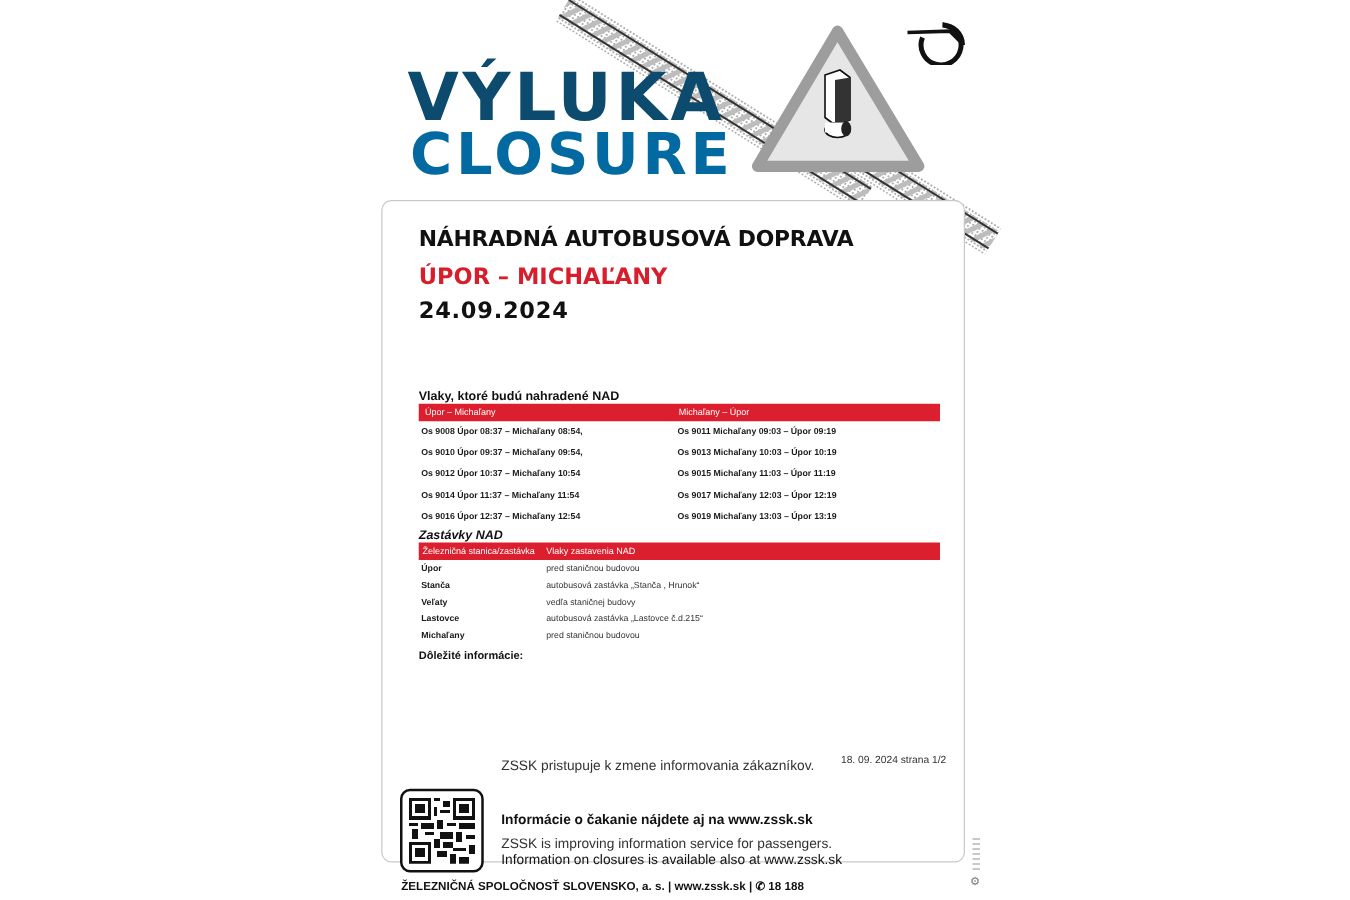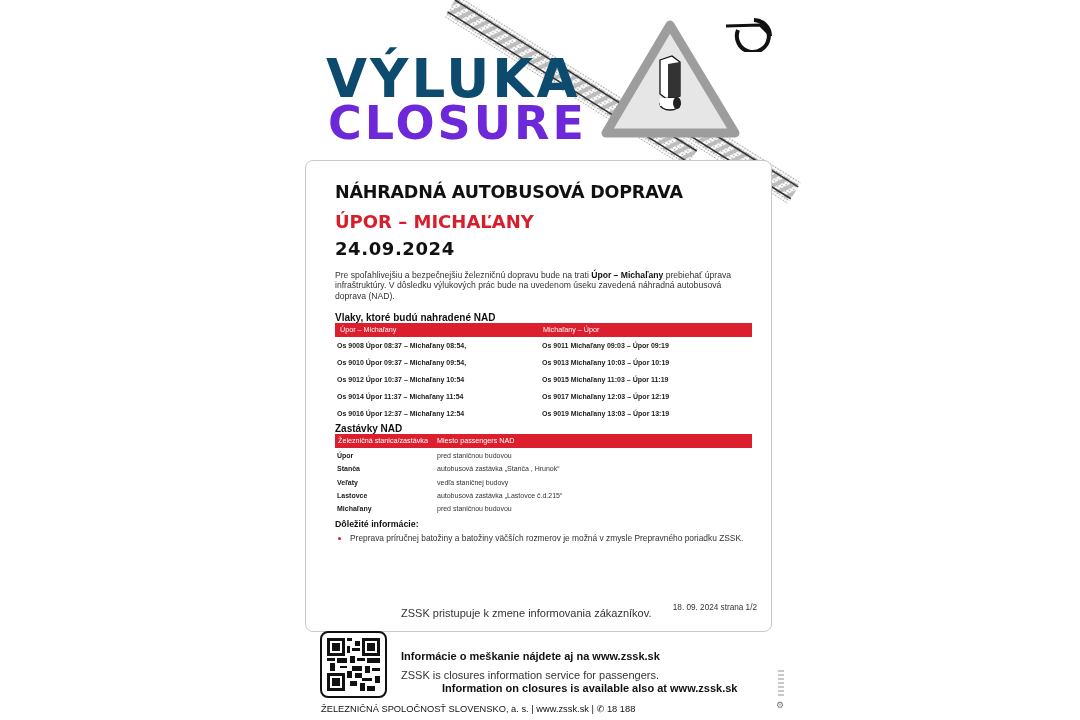--- a/index.html
+++ b/index.html
@@ -2,36 +2,36 @@
 <html><head>
 <meta charset="utf-8">
 <style>
   * { box-sizing: border-box; margin: 0; padding: 0; }
   html, body { width: 1080px; height: 720px; background: #ffffff; overflow: hidden; }
   body { position: relative; font-family: "Liberation Sans", sans-serif; color: #111; }
 
   .rails { position: absolute; left: 0; top: 0; width: 1080px; height: 720px; pointer-events: none; }
 
   .title-1 { position: absolute; left: 326px; top: 52px; font-family: "DejaVu Sans", sans-serif; font-weight: bold; font-size: 53px; letter-spacing: 3px; color: #0c4a6e; line-height: 1; }
-  .title-2 { position: absolute; left: 328px; top: 100px; font-family: "DejaVu Sans", sans-serif; font-weight: bold; font-size: 46px; letter-spacing: 3px; color: #6d28d9; line-height: 1; }
+  .title-2 { position: absolute; left: 328px; top: 100px; font-family: "DejaVu Sans", sans-serif; font-weight: bold; font-size: 46px; letter-spacing: 3px; color: #0369a1; line-height: 1; }
 
   .logo { position: absolute; left: 724px; top: 16px; width: 52px; height: 36px; }
 
-  .card { position: absolute; left: 305px; top: 160px; width: 467px; height: 472px; border: 1px solid #c9c9c9; border-radius: 8px; background: #fff; }
+  .card { position: absolute; left: 305px; top: 160px; width: 467px; height: 530px; border: 1px solid #c9c9c9; border-radius: 8px; background: #fff; }
 
   .h-main { position: absolute; left: 29px; top: 21px; font-family: "DejaVu Sans", sans-serif; font-weight: bold; font-size: 17.5px; color: #111; white-space: nowrap; letter-spacing: -0.2px; }
   .h-route { position: absolute; left: 29px; top: 50px; font-family: "DejaVu Sans", sans-serif; font-weight: bold; font-size: 18px; color: #d81e2c; white-space: nowrap; }
   .h-date { position: absolute; left: 29px; top: 77px; font-family: "DejaVu Sans", sans-serif; font-size: 18px; color: #111; letter-spacing: 0.6px; font-weight: bold; }
 
   .intro { position: absolute; left: 29px; top: 109px; width: 412px; font-size: 8.6px; line-height: 10.4px; color: #333; }
   .intro b { color: #111; }
 
   .sec-title { position: absolute; left: 29px; font-size: 10px; font-weight: bold; color: #111; }
   .trains-title { top: 151px; }
-  .stops-title { top: 262px; }
+  .stops-title { top: 262px; font-style: italic; }
 
   .redbar { position: absolute; left: 29px; width: 417px; height: 14px; background: #dc1f2e; color: #fff; font-size: 7.2px; line-height: 14px; }
   .redbar span { position: absolute; top: 0; }
 
   .trains-bar { top: 162px; }
   .tcol { position: absolute; top: 176px; }
   .tcol .trow { height: 17px; line-height: 17px; font-size: 7px; font-weight: bold; color: #1a1a1a; white-space: nowrap; }
   .tcol-left { left: 31px; }
   .tcol-right { left: 236px; }
 
@@ -48,23 +48,23 @@
 
   .pageinfo { position: absolute; right: 14px; top: 442px; font-size: 8.2px; color: #333; margin-left: 30px; }
 
   .qr { position: absolute; left: 320px; top: 631px; width: 67px; height: 67px; border: 2px solid #111; border-radius: 8px; padding: 5px; background: #fff; }
   .qr svg { width: 53px; height: 53px; display: block; }
 
   .foot-line { position: absolute; left: 401px; font-size: 11px; white-space: nowrap; }
   .fl1 { top: 607px; color: #333; }
   .fl2 { top: 650px; font-weight: bold; color: #111; }
   .fl3 { top: 669px; color: #333; }
-  .fl4 { top: 682px; font-weight: bold; color: #111; margin-left: 41px; }
-
-  .company { position: absolute; left: 321px; top: 703px; font-size: 9.3px; font-weight: normal; color: #111; white-space: nowrap; }
+  .fl4 { top: 682px; font-weight: normal; color: #111; }
+
+  .company { position: absolute; left: 321px; top: 703px; font-size: 9.3px; font-weight: bold; color: #111; white-space: nowrap; }
 
   .side-mark { position: absolute; left: 778px; top: 668px; width: 6px; height: 28px; background: repeating-linear-gradient(0deg, #c8c8c8 0 2px, transparent 2px 4px); }
   .side-gear { position: absolute; left: 776px; top: 700px; font-size: 9px; color: #777; }
 </style>
 </head>
 <body>
 
 <svg class="rails" viewBox="0 0 1080 720">
   <defs>
     <pattern id="ties" width="8" height="20" patternUnits="userSpaceOnUse" patternTransform="rotate(32)">
@@ -107,21 +107,20 @@
 <svg class="logo" viewBox="0 0 52 36">
   <path d="M2 10 L36 9 L44 17" fill="none" stroke="#111" stroke-width="3"></path>
   <path d="M14 14 A16 16 0 1 0 30 4 A16 16 0 0 1 46 20" fill="none" stroke="#111" stroke-width="4"></path>
 </svg>
 
 <div class="card">
   <div class="h-main">NÁHRADNÁ AUTOBUSOVÁ DOPRAVA</div>
   <div class="h-route">ÚPOR – MICHAĽANY</div>
   <div class="h-date">24.09.2024</div>
 
-  <p class="intro"><span>Pre spoľahlivejšiu a bezpečnejšiu železničnú dopravu bude na trati </span><b>Úpor – Michaľany</b><span> prebiehať úprava infraštruktúry. V dôsledku výlukových prác bude na uvedenom úseku zavedená náhradná autobusová doprava (NAD).</span></p>
 
   <div class="sec-title trains-title">Vlaky, ktoré budú nahradené NAD</div>
   <div class="redbar trains-bar">
     <span style="left:5px">Úpor – Michaľany</span>
     <span style="left:208px">Michaľany – Úpor</span>
   </div>
   <div class="tcol tcol-left">
     <div class="trow">Os 9008  Úpor 08:37 – Michaľany 08:54,</div>
     <div class="trow">Os 9010  Úpor 09:37 – Michaľany 09:54,</div>
     <div class="trow">Os 9012  Úpor 10:37 – Michaľany 10:54</div>
@@ -132,21 +131,21 @@
     <div class="trow">Os 9011 Michaľany 09:03 – Úpor 09:19</div>
     <div class="trow">Os 9013 Michaľany 10:03 – Úpor 10:19</div>
     <div class="trow">Os 9015 Michaľany 11:03 – Úpor 11:19</div>
     <div class="trow">Os 9017 Michaľany 12:03 – Úpor 12:19</div>
     <div class="trow">Os 9019 Michaľany 13:03 – Úpor 13:19</div>
   </div>
 
   <div class="sec-title stops-title">Zastávky NAD</div>
   <div class="redbar stops-bar">
     <span style="left:3px">Železničná stanica/zastávka</span>
-    <span style="left:102px">Miesto passengers NAD</span>
+    <span style="left:102px">Vlaky zastavenia NAD</span>
   </div>
   <div class="stops">
     <div class="srow">
         <span class="st">Úpor</span>
         <span class="pl">pred staničnou budovou</span>
       </div>
     <div class="srow">
         <span class="st">Stanča</span>
         <span class="pl">autobusová zastávka „Stanča , Hrunok“</span>
       </div>
@@ -159,21 +158,20 @@
         <span class="pl">autobusová zastávka „Lastovce č.d.215“</span>
       </div>
     <div class="srow">
         <span class="st">Michaľany</span>
         <span class="pl">pred staničnou budovou</span>
       </div>
   </div>
 
   <div class="info-title">Dôležité informácie:</div>
   <ul class="info-list">
-    <li>Preprava príručnej batožiny a batožiny väčších rozmerov je možná v zmysle Prepravného poriadku ZSSK.</li>
   </ul>
 
   <div class="pageinfo">18. 09. 2024 strana 1/2</div>
 </div>
 
 <div class="qr">
   <svg viewBox="0 0 21 21" shape-rendering="crispEdges">
     <rect width="21" height="21" fill="#fff"></rect>
     <g fill="#111">
       <rect x="0" y="0" width="7" height="7"></rect>
@@ -204,20 +202,20 @@
         <rect x="14" y="16" width="4" height="1"></rect>
         <rect x="19" y="15" width="2" height="3"></rect>
       <rect x="9" y="17" width="3" height="2"></rect>
         <rect x="13" y="18" width="2" height="3"></rect>
         <rect x="16" y="19" width="3" height="2"></rect>
     </g>
   </svg>
 </div>
 
 <div class="foot-line fl1">ZSSK pristupuje k zmene informovania zákazníkov.</div>
-<div class="foot-line fl2">Informácie o meškanie nájdete aj na www.zssk.sk</div>
-<div class="foot-line fl3">ZSSK is closures information service for passengers.</div>
+<div class="foot-line fl2">Informácie o čakanie nájdete aj na www.zssk.sk</div>
+<div class="foot-line fl3">ZSSK is improving information service for passengers.</div>
 <div class="foot-line fl4">Information on closures is available also at www.zssk.sk</div>
 
 <div class="company">ŽELEZNIČNÁ SPOLOČNOSŤ SLOVENSKO, a. s. | www.zssk.sk | ✆ 18 188</div>
 
 <div class="side-mark"></div>
 <div class="side-gear">⚙</div>
 
 </body></html>

